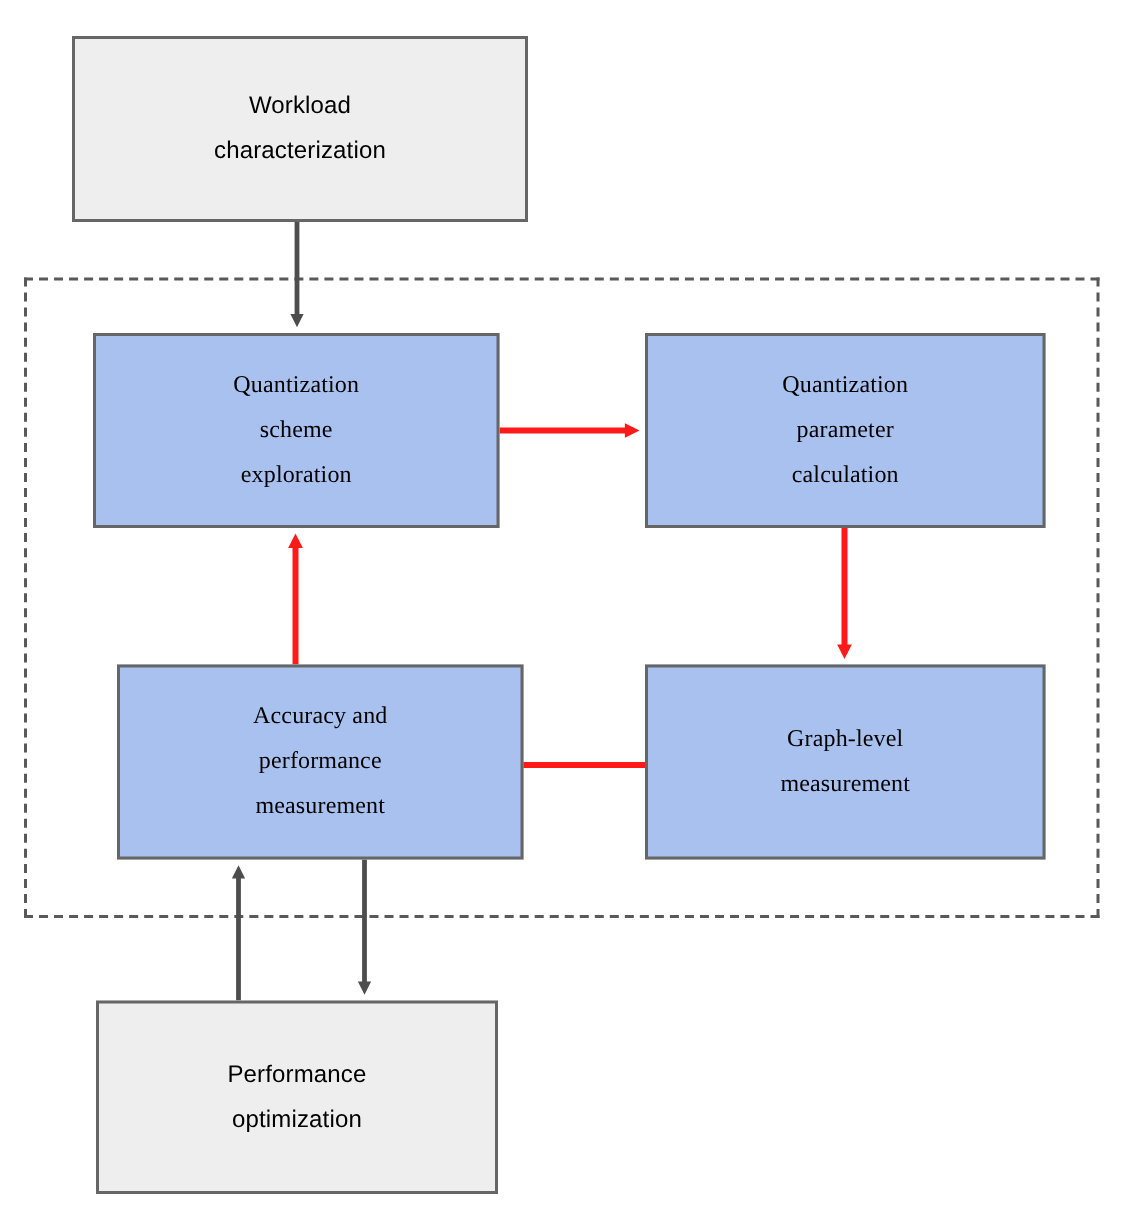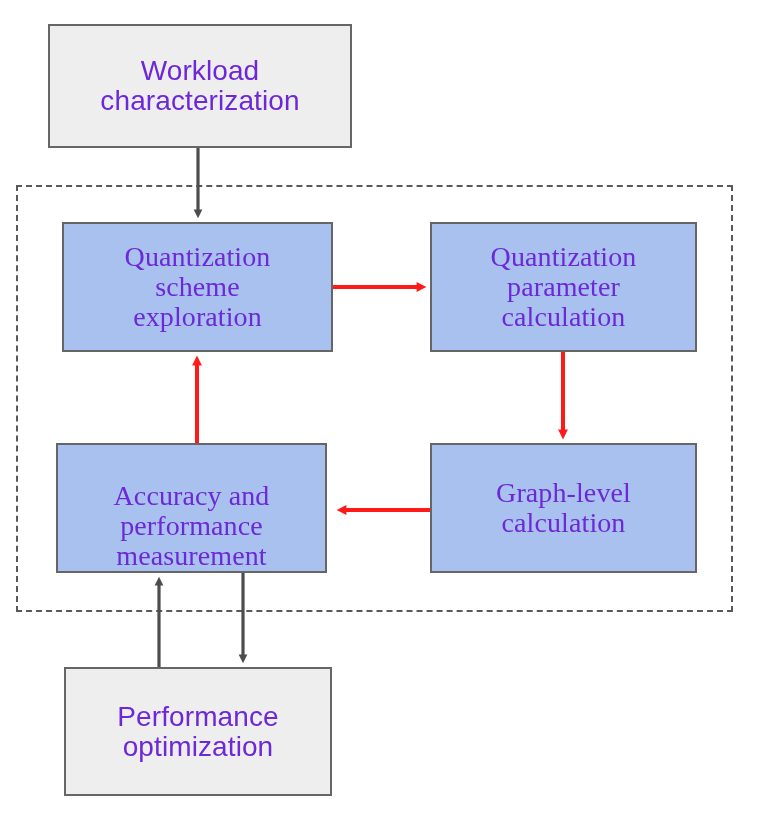--- a/index.html
+++ b/index.html
@@ -19,23 +19,23 @@
     height: 818px;
   }
   .node {
     position: absolute;
     box-sizing: border-box;
     border: 2px solid #666666;
     display: flex;
     align-items: center;
     justify-content: center;
     text-align: center;
-    font-size: 28px;
+    font-size: 16px;
     line-height: 30px;
-    color: #6d28d9;
+    color: #000000;
     letter-spacing: 0.1px;
   }
   .node .label {
     white-space: pre-line;
     display: block;
     padding: 0 6px;
   }
   .node.gray  { background: #eeeeee; }
   .node.blue  { background: #a9c1ee; font-family: Liberation Serif, serif; }
 
@@ -115,24 +115,24 @@
   </div>
 
   <div class="node blue" style="left: 430px; top: 222px; width: 267px; height: 130px; border-color: rgb(102, 102, 102); background: rgb(169, 193, 238);">
     <span class="label">Quantization
 parameter
 calculation</span>
   </div>
 
   <div class="node blue" style="left: 430px; top: 443px; width: 267px; height: 130px; border-color: rgb(102, 102, 102); background: rgb(169, 193, 238);">
     <span class="label">Graph-level
-calculation</span>
+measurement</span>
   </div>
 
-  <div class="node blue" style="left: 56px; top: 443px; width: 271px; height: 130px; border-color: rgb(102, 102, 102); background: rgb(169, 193, 238); align-items: flex-end;">
+  <div class="node blue" style="left: 78px; top: 443px; width: 271px; height: 130px; border-color: rgb(102, 102, 102); background: rgb(169, 193, 238);">
     <span class="label">Accuracy and
 performance
 measurement</span>
   </div>
 
   <div class="node gray" style="left: 64px; top: 667px; width: 268px; height: 129px; border-color: rgb(102, 102, 102); background: rgb(238, 238, 238);">
     <span class="label">Performance
 optimization</span>
   </div>
 

